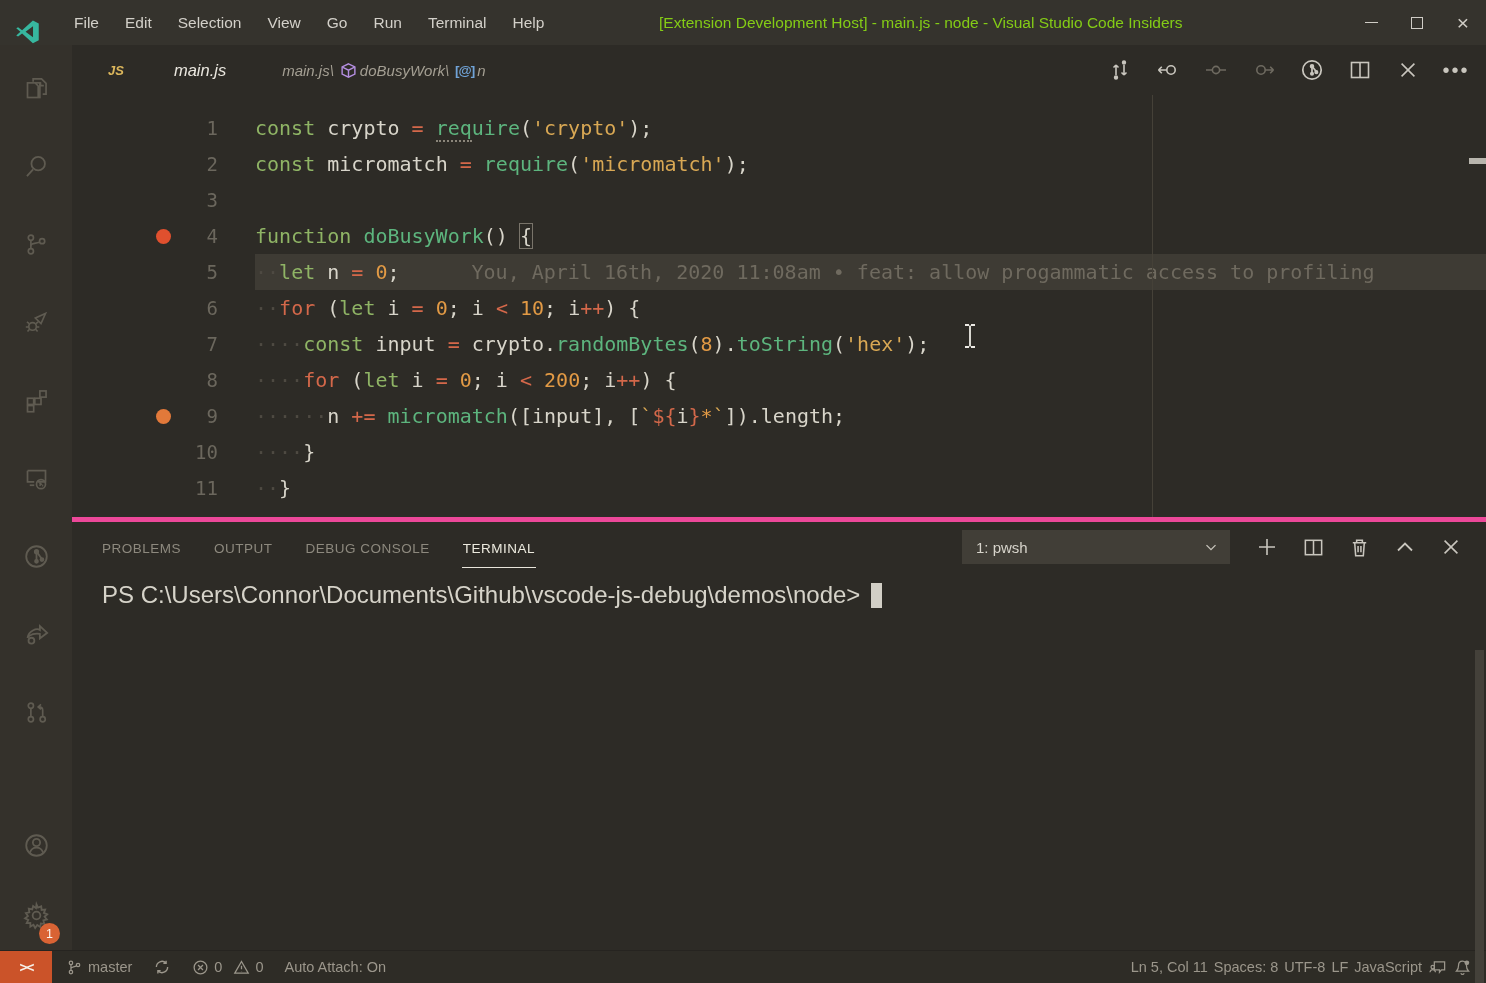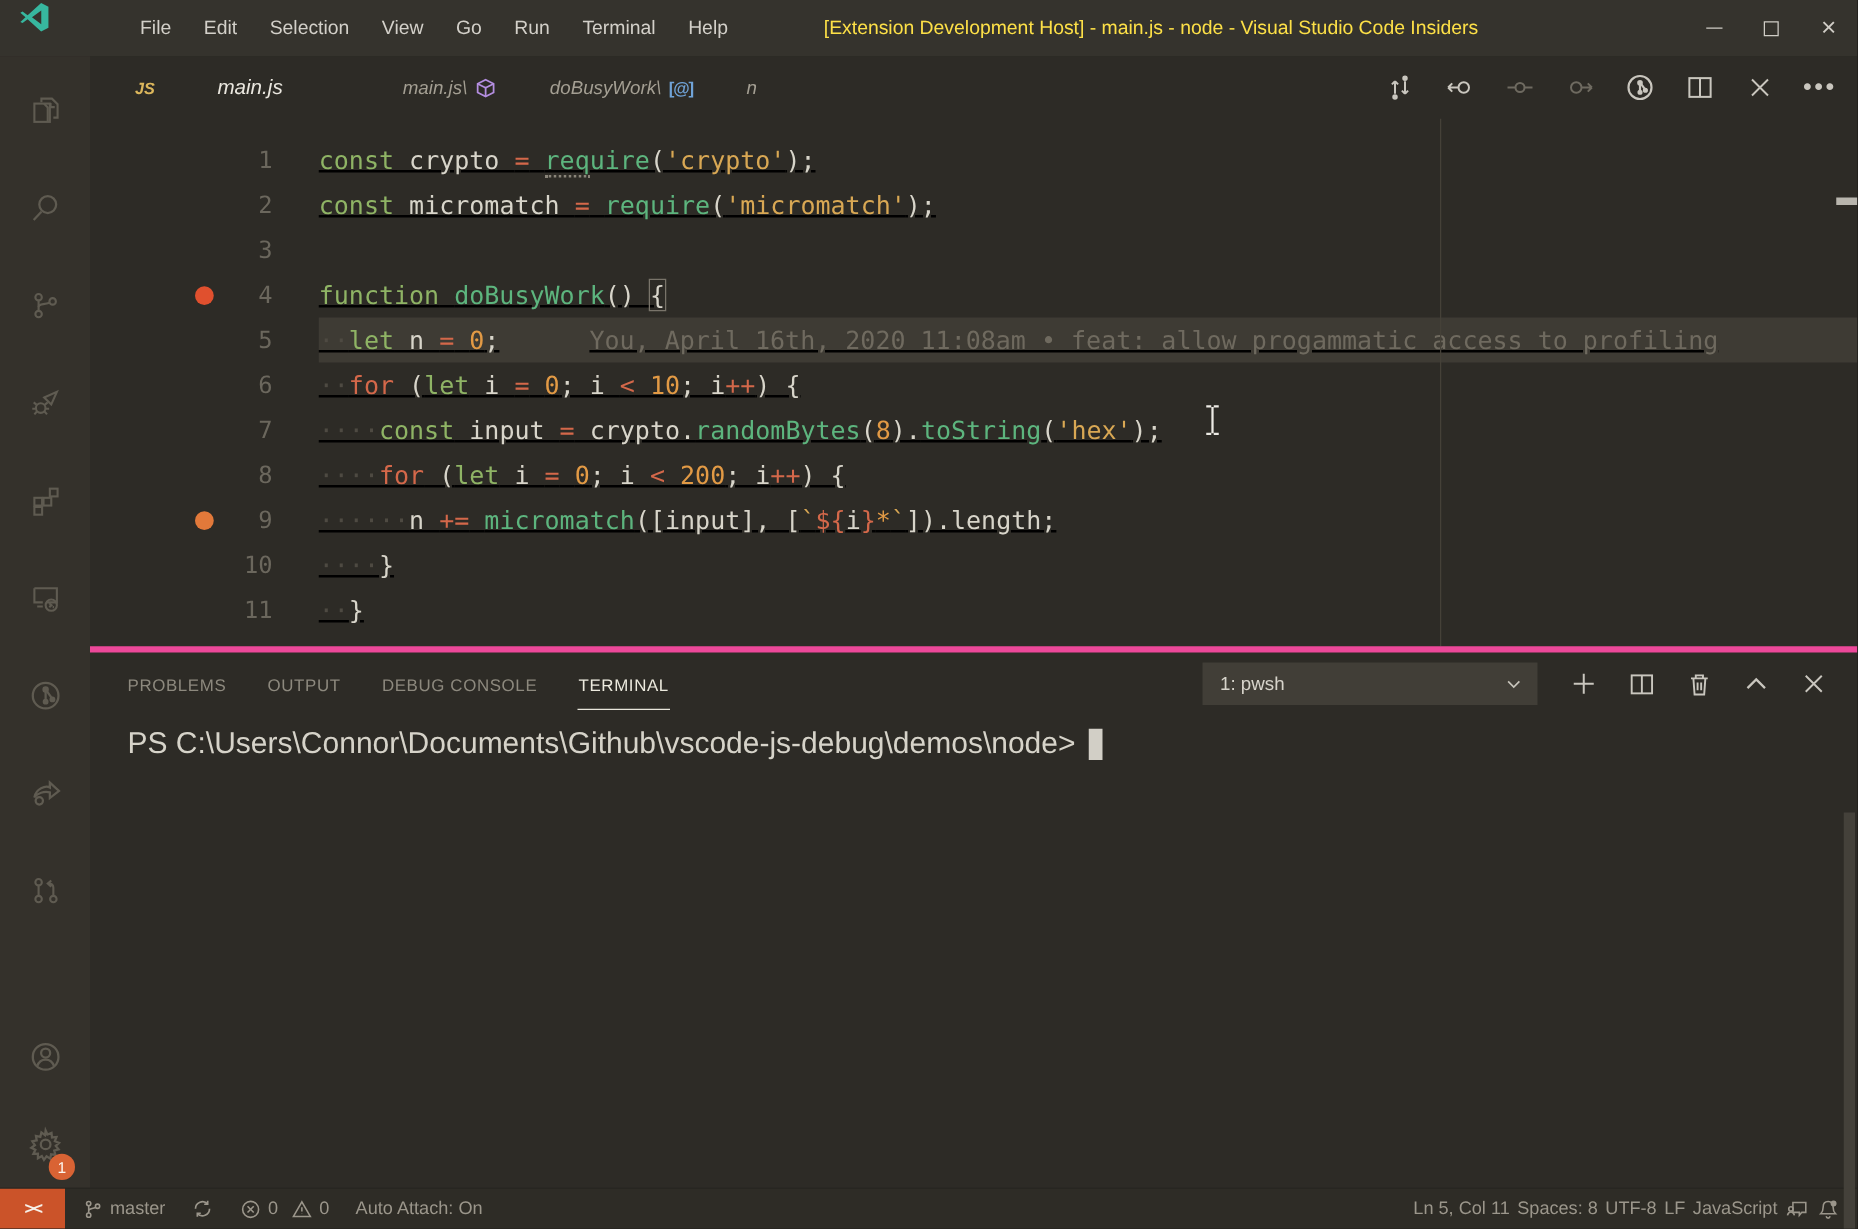--- a/index.html
+++ b/index.html
@@ -1,25 +1,25 @@
 <!DOCTYPE html>
 <html><head>
 <meta charset="utf-8">
 <style>
   * { margin:0; padding:0; box-sizing:border-box; }
   html,body { background:#1f1d19; }
   .window{ position:relative; width:1486px; height:983px; background:#2d2b26; overflow:hidden;
            font-family:"Liberation Sans", sans-serif; }
 
   
-  .titlebar{ position:relative; height:45px; background:#35332d; display:flex; align-items:flex-start;gap:38px; }
+  .titlebar{ position:relative; height:45px; background:#35332d; display:flex; align-items:flex-end; }
   .logo{ margin-left:14px; width:27px; height:27px; flex:none; }
   .menubar{ display:flex; margin-left:20px; }
   .menu-item{ padding:0 13px; font-size:15.5px; color:#d3d0c9; line-height:45px; cursor:default; }
-  .win-title{ position:absolute; left:659px; top:0; line-height:45px; font-size:15.5px; color:#fde047; white-space:nowrap; }
+  .win-title{ position:absolute; left:659px; top:0; line-height:45px; font-size:15.5px; color:#84cc16; white-space:nowrap; }
   .win-controls{ margin-left:auto; display:flex; height:45px; }
   .win-btn{ width:46px; height:45px; display:flex; align-items:center; justify-content:center; color:#d0cdc6; }
   .min-glyph{ width:13px; border-top:1.4px solid #d0cdc6; }
   .max-glyph{ width:12px; height:12px; border:1.4px solid #d0cdc6; }
   .close-glyph{ font-size:21px; line-height:21px; }
 
   
   .main{ display:flex; height:905px; }
   .activitybar{ width:72px; flex:none; background:#34312b; display:flex; flex-direction:column; align-items:center; padding-top:4px; }
   .act-item{ width:72px; height:78px; display:flex; align-items:center; justify-content:center; color:#5f5b51; }
@@ -28,35 +28,35 @@
   .gear-badge{ position:absolute; right:12px; bottom:6px; width:21px; height:21px; border-radius:50%;
                background:#d96334; color:#fdf6ef; font-size:12.5px; display:flex; align-items:center; justify-content:center; }
 
   .content{ flex:1; position:relative; display:flex; flex-direction:column; background:#2d2b26; }
 
   
   .editor-header{ height:50px; display:flex; align-items:center; padding-left:36px;gap:40px; }
   .js-badge{ color:#dcb75c; font-weight:bold; font-style:italic; font-size:13px; margin-right:10px; }
   .tab-label{ font-size:16.5px; font-style:italic; color:#eae7df; margin-right:16px; }
   .breadcrumbs{ display:flex; align-items:center; font-size:15px; font-style:italic; color:#a49f93; }
-  .crumb{ margin-right:3px;margin-left:40px; }
+  .crumb{ margin-right:3px; }
   .crumb-icon{ margin:0 3px; display:flex; align-items:center; font-style:normal; }
   .var-icon{ color:#70a3d7; font-weight:bold; font-size:13.5px; letter-spacing:-1px; }
   .editor-actions{ margin-left:auto; display:flex; margin-right:6px; }
   .ea-btn{ width:48px; height:45px; display:flex; align-items:center; justify-content:center; color:#c9c6be; }
   .ea-btn.dim{ color:#6e6a60; }
   .more-dots{ font-size:20px; letter-spacing:2px; }
 
   
   .editor-body{ position:relative; height:422px; padding-top:15px; font-family:"DejaVu Sans Mono", monospace; font-size:20px; }
   .code-line{ display:flex; height:36px; line-height:36px; white-space:pre; }
   .gutter{ width:183px; flex:none; position:relative; }
   .bp{ position:absolute; left:84px; top:10.5px; width:15px; height:15px; border-radius:50%; }
   .ln{ position:absolute; right:37px; top:0; color:#6b675d; font-size:19px; }
-  .code-text{ flex:1; position:relative;text-decoration:underline; }
+  .code-text{ flex:1; position:relative; }
   .code-line.hl .code-text{ background:#3e3b34; }
   .tk-kw{ color:#8fb465; }
   .tk-fn{ color:#5db57e; }
   .tk-fnd{ color:#5db57e; border-bottom:2px dotted #8a857a; }
   .tk-op{ color:#d4684a; }
   .tk-num{ color:#e29a45; }
   .tk-str{ color:#d9a854; }
   .tk-fg{ color:#d8d5ca; }
   .tk-ws{ color:#4e4a42; }
   .tk-brk{ color:#d8d5ca; outline:1px solid #79746a; }

